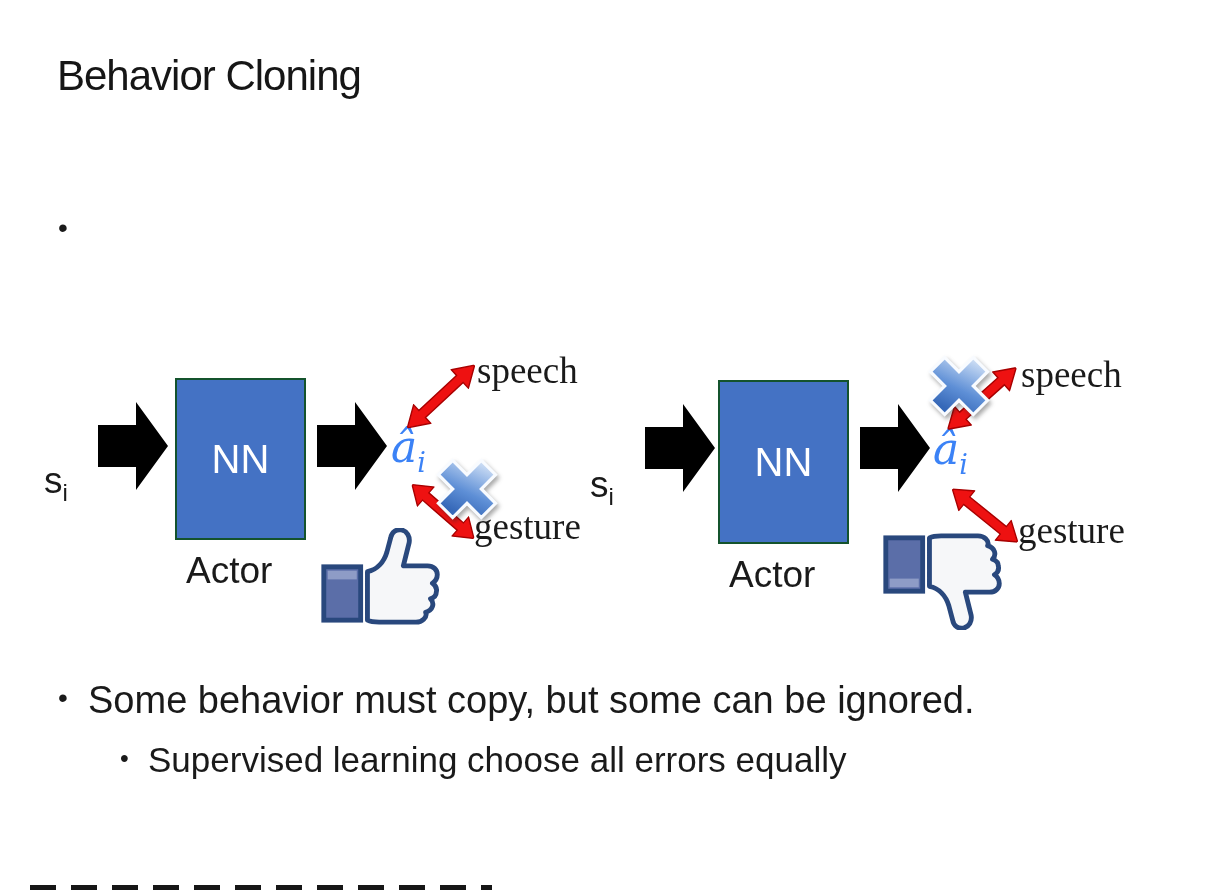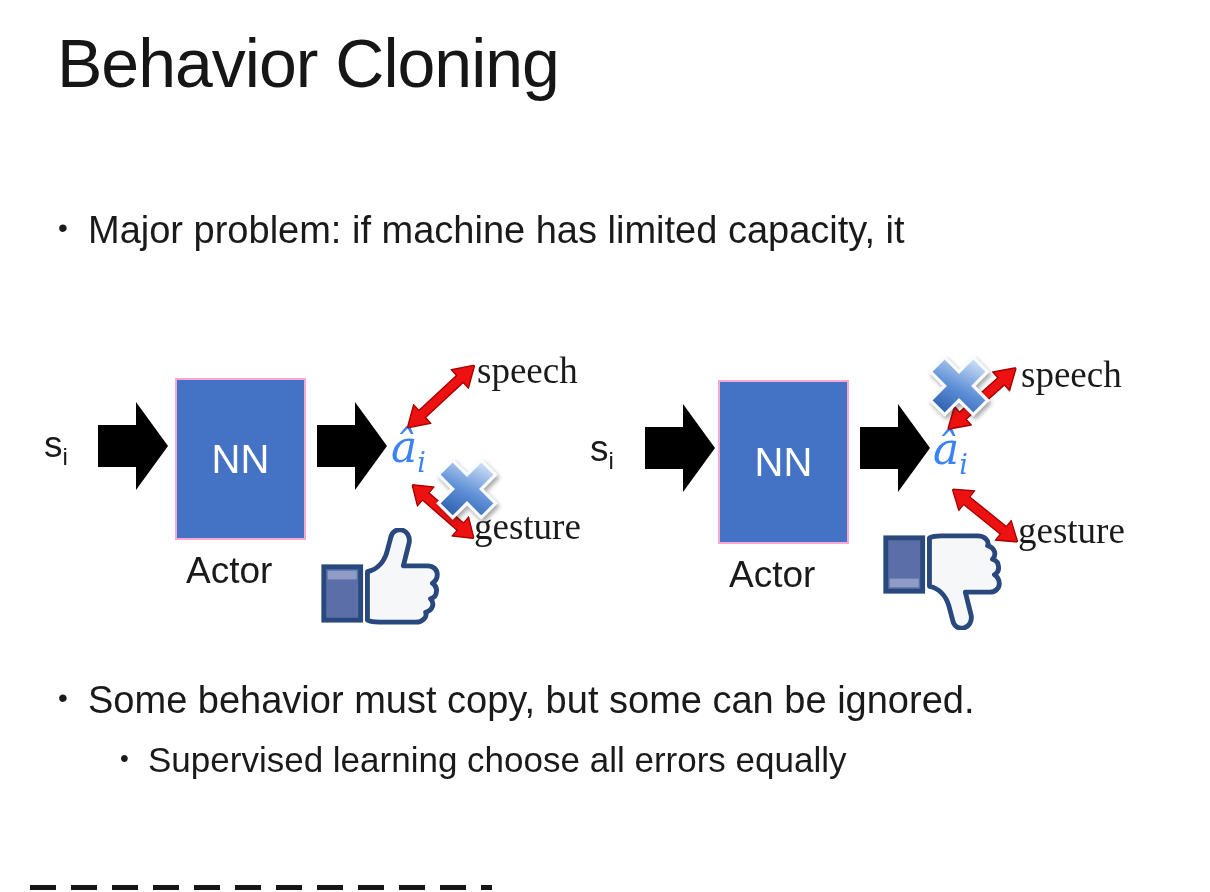--- a/index.html
+++ b/index.html
@@ -1,33 +1,33 @@
 <!DOCTYPE html>
 <html><head>
 <meta charset="utf-8">
 <style>
   html,body{margin:0;padding:0;background:#ffffff;}
   .slide{
     position:relative;width:1210px;height:892px;background:#ffffff;overflow:hidden;
     font-family:"Liberation Sans",sans-serif;color:#1a1a1a;
   }
   .title{
-    position:absolute;left:57px;top:24px;font-size:68px;font-weight:300;
+    position:absolute;left:57px;top:52px;font-size:42px;font-weight:300;
     letter-spacing:-1px;color:#161616;white-space:nowrap;
   }
   .bullet{position:absolute;display:flex;align-items:flex-start;}
   .bullet .dot{flex:0 0 30px;font-size:28px;line-height:1;margin-top:10px;}
   .bullet.lvl1{font-size:38px;line-height:1.37;}
   .bullet.lvl2{font-size:35px;line-height:1.3;}
   .bullet.lvl2 .dot{flex:0 0 28px;font-size:25px;margin-top:9px;}
   .bline{display:block;white-space:nowrap;}
-  .io-label{position:absolute;font-size:37px;white-space:nowrap;}
+  .io-label{position:absolute;font-size:37px;white-space:nowrap;margin-top:36px;}
   .io-label sub{font-size:24px;}
   .nn-box{
-    position:absolute;width:131px;height:162px;background:#4472C4;border:2px solid #f9a8d4;
+    position:absolute;width:131px;height:162px;background:#4472C4;border:2px solid #14532d;
     display:flex;align-items:center;justify-content:center;
     color:#ffffff;font-size:40px;box-sizing:border-box;
   }
   .caption{position:absolute;font-size:37px;white-space:nowrap;}
   .ahat{
     position:absolute;font-family:"DejaVu Serif",serif;font-style:italic;
     font-size:44px;white-space:nowrap;color:#3b82f6;
   }
   .ahat sub{font-size:27px;}
   .blk-arrow{position:absolute;width:70px;height:88px;}
@@ -73,21 +73,20 @@
   </defs>
 </svg>
 
 <div class="slide">
 
   <div class="title">Behavior Cloning</div>
 
   <div class="bullet lvl1" style="left:58px;top:204px;">
     <span class="dot">•</span>
     <span>
-      <span class="bline">Major problem: if machine has limited capacity, it</span>
     </span>
   </div>
 
   <div class="io-label" style="left:44px;top:424px;"><span>s</span><sub>i</sub></div>
 
   <svg class="blk-arrow" style="left:98px;top:402px;">
       <use href="#blk-arrow"></use>
     </svg>
 
   <div class="nn-box" style="left:175px;top:378px;">

